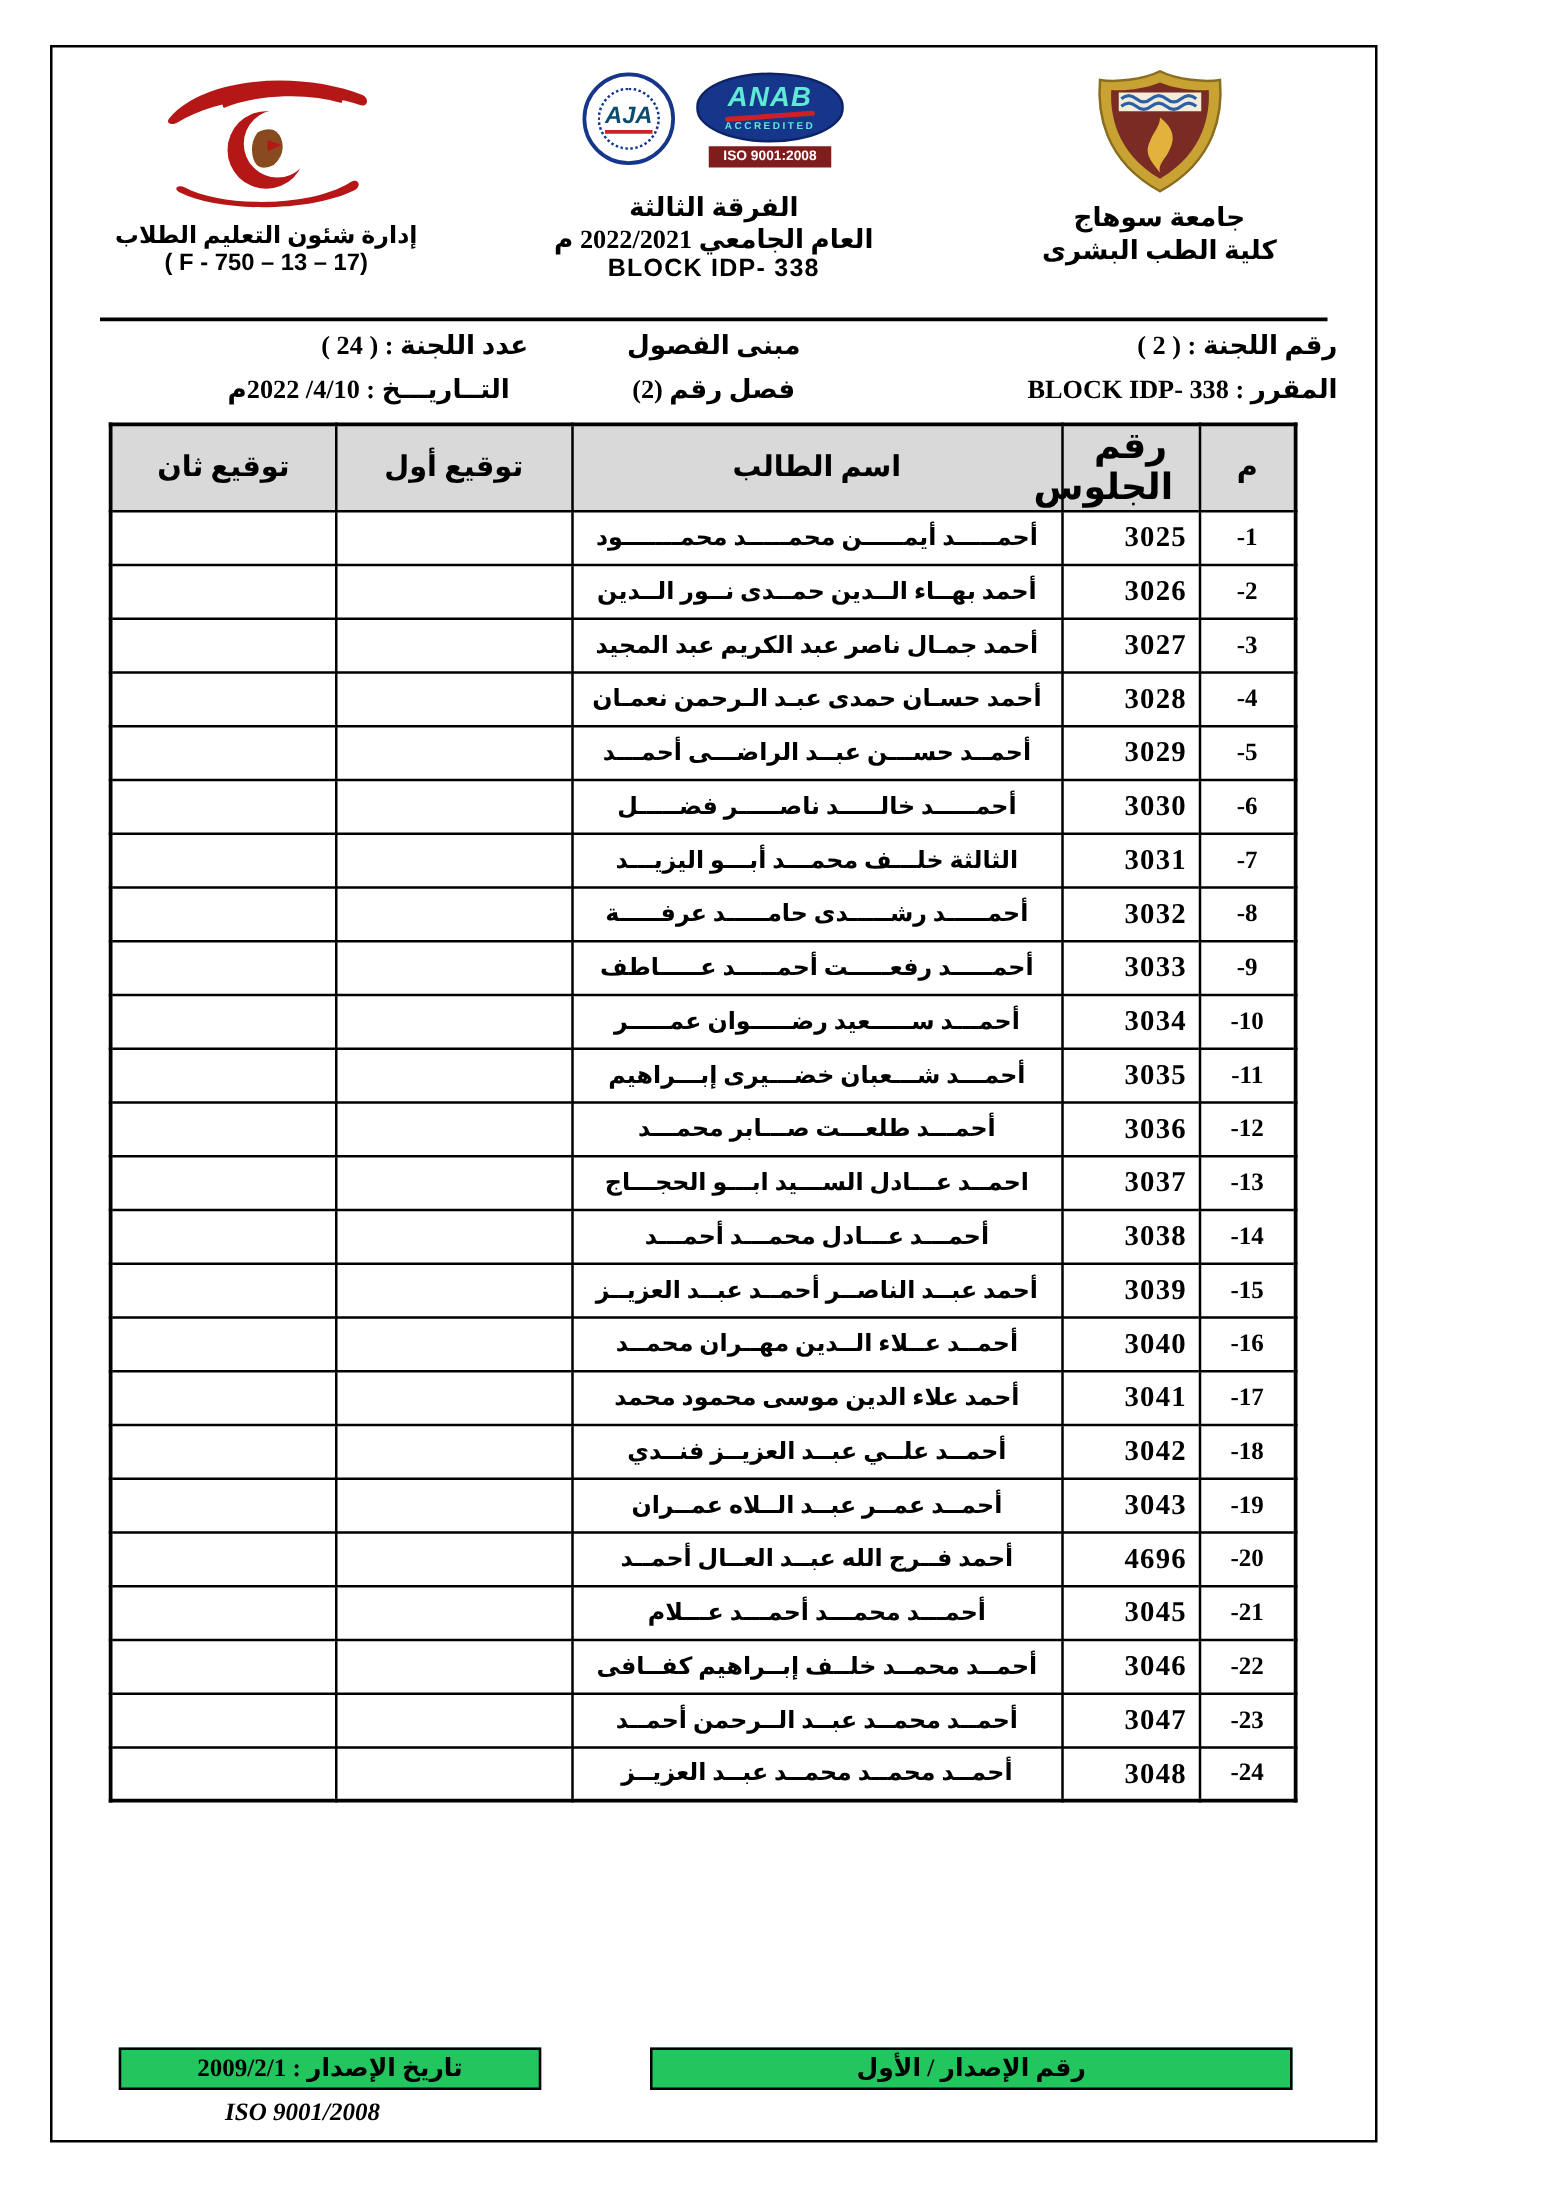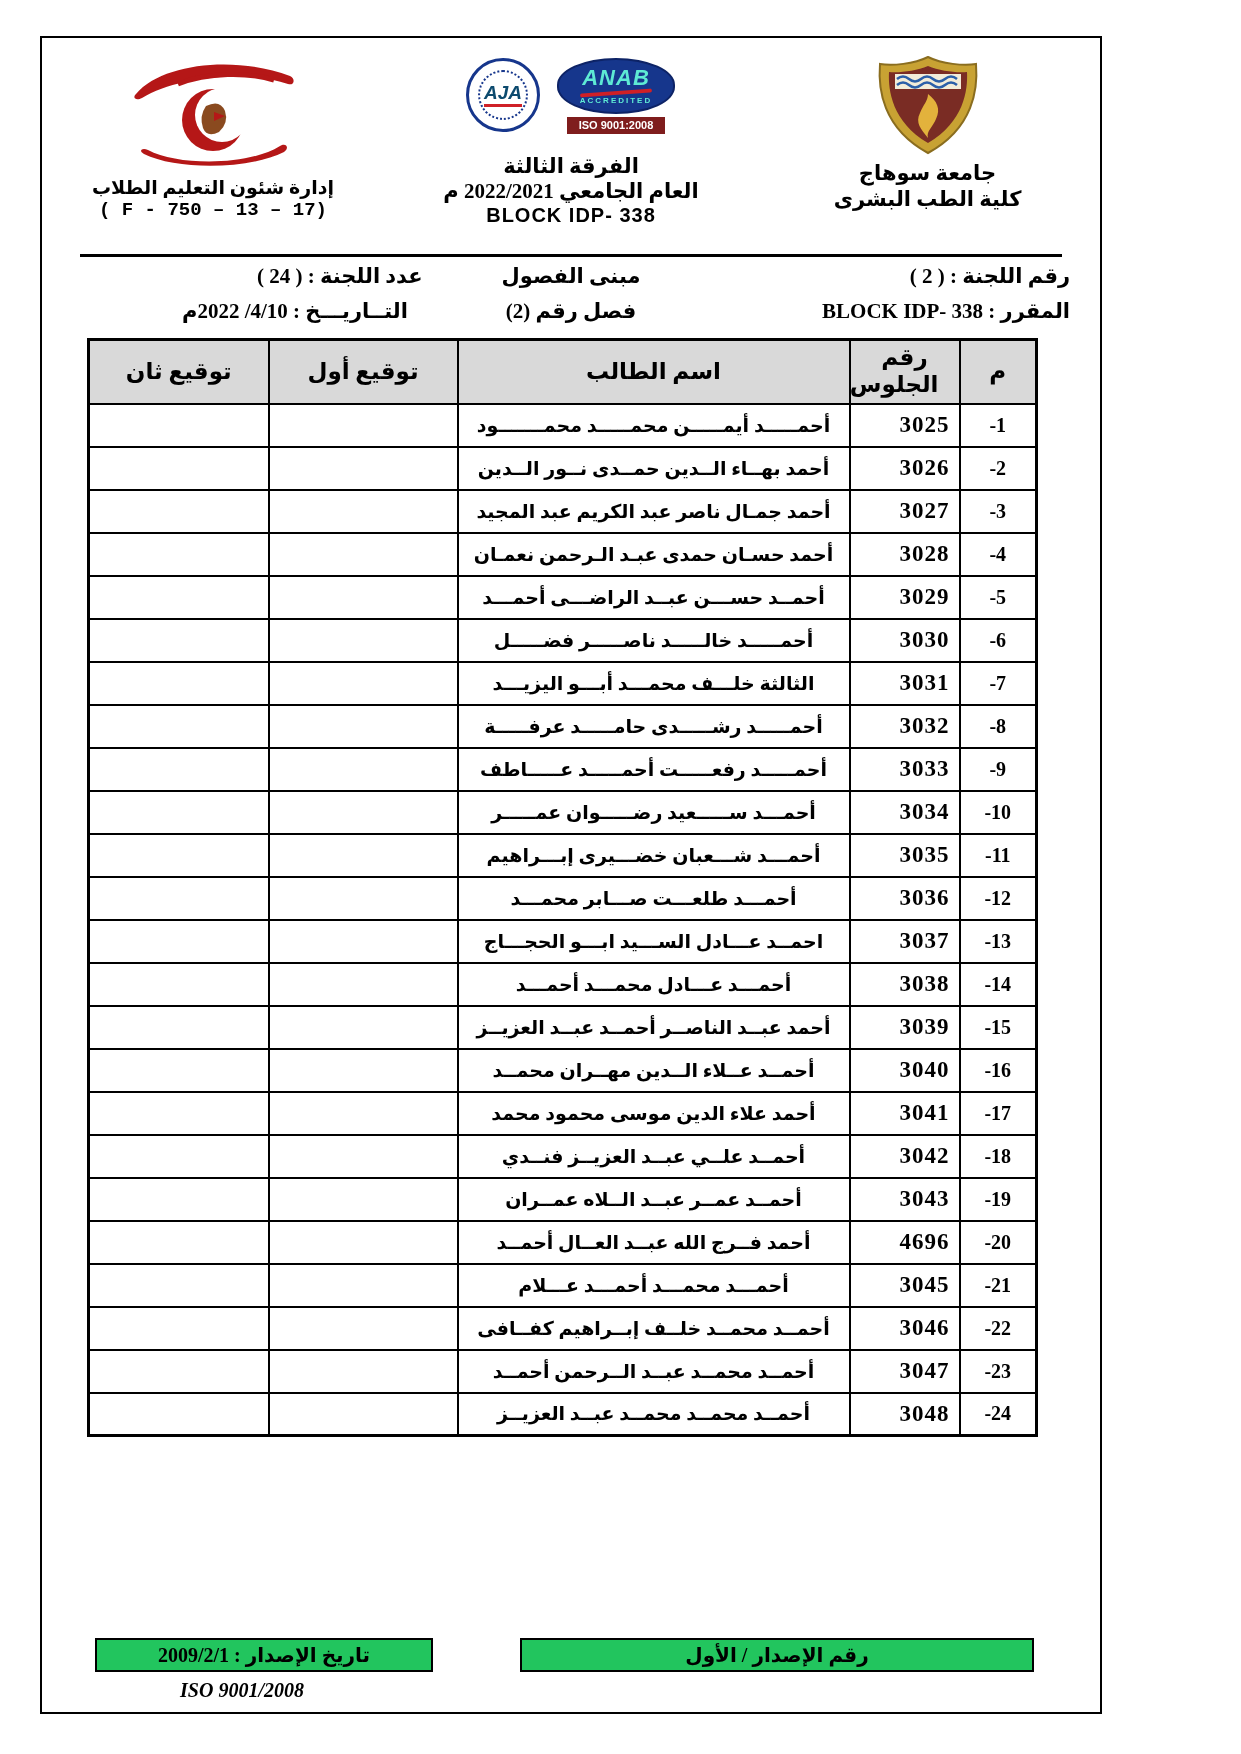--- a/index.html
+++ b/index.html
@@ -13,21 +13,21 @@
     position:absolute; left:40px; top:36px; width:1062px; height:1678px;
     border:2px solid #000; direction:rtl; background:#fff;
   }
 
   
   .hdr-left  { position:absolute; top:16px; left:45px;  width:252px; text-align:center; }
   .hdr-right { position:absolute; top:16px; right:55px; width:235px; text-align:center; }
   .hdr-center{ position:absolute; top:20px; left:50%; transform:translateX(-50%); width:340px; text-align:center; }
 
   .hdr-left .hl1 { font-size:19px; margin-top:2px; }
-  .hdr-left .hl2 { font-size:19px; font-family:Liberation Mono, monospace; }
+  .hdr-left .hl2 { font-size:19px; font-family:Liberation Sans, sans-serif; }
   .hdr-right .hr1, .hdr-right .hr2 { font-size:21px; line-height:1.25; }
 
   .badges { display:flex; justify-content:center; align-items:flex-start; gap:16px; height:92px; }
   .anab { width:120px; display:flex; flex-direction:column; align-items:center; }
   .anab-oval {
     width:118px; height:56px; background:#16368c; border-radius:50% / 48%;
     color:#5eead4; display:flex; flex-direction:column; align-items:center; justify-content:center;
     border:2px solid #0d2366;
   }
   .anab-word { font-family:"Liberation Sans",sans-serif; font-style:italic; font-weight:bold; font-size:22px; letter-spacing:1px; line-height:1; }
@@ -57,21 +57,21 @@
   .info2 .i-left { position:absolute; left:140px; }
 
   
   table.roster {
     position:absolute; top:300px; left:45px; width:948px;
     border-collapse:collapse; table-layout:fixed; direction:rtl;
   }
   .roster { border:3px solid #000; }
   .roster th, .roster td { border:2px solid #000; padding:0; vertical-align:middle; }
   .roster thead th { background:#d9d9d9; height:64px; font-size:23px; text-align:center; }
-  .roster thead th.c-seat { font-size:23px; line-height:1.15; padding:0 20px; }
+  .roster thead th.c-seat { font-size:29px; line-height:1.15; padding:0 20px; }
   .roster tbody td { height:43px; }
   td.c-idx  { direction:ltr; text-align:center; font-size:20px; font-family:"Liberation Serif",serif; }
   td.c-seat { text-align:center; font-size:23px; font-family:"Liberation Serif",serif; letter-spacing:1px;padding-left:40px; }
   td.c-name { text-align:center; font-size:19px; white-space:nowrap; overflow:hidden; padding:0 8px; }
   td.c-sig1, td.c-sig2 { background:#fff; }
 
   
   .fbox {
     position:absolute; height:34px; border:2px solid #000; font-size:20px;
     line-height:30px; text-align:center; background:#22c55e;

